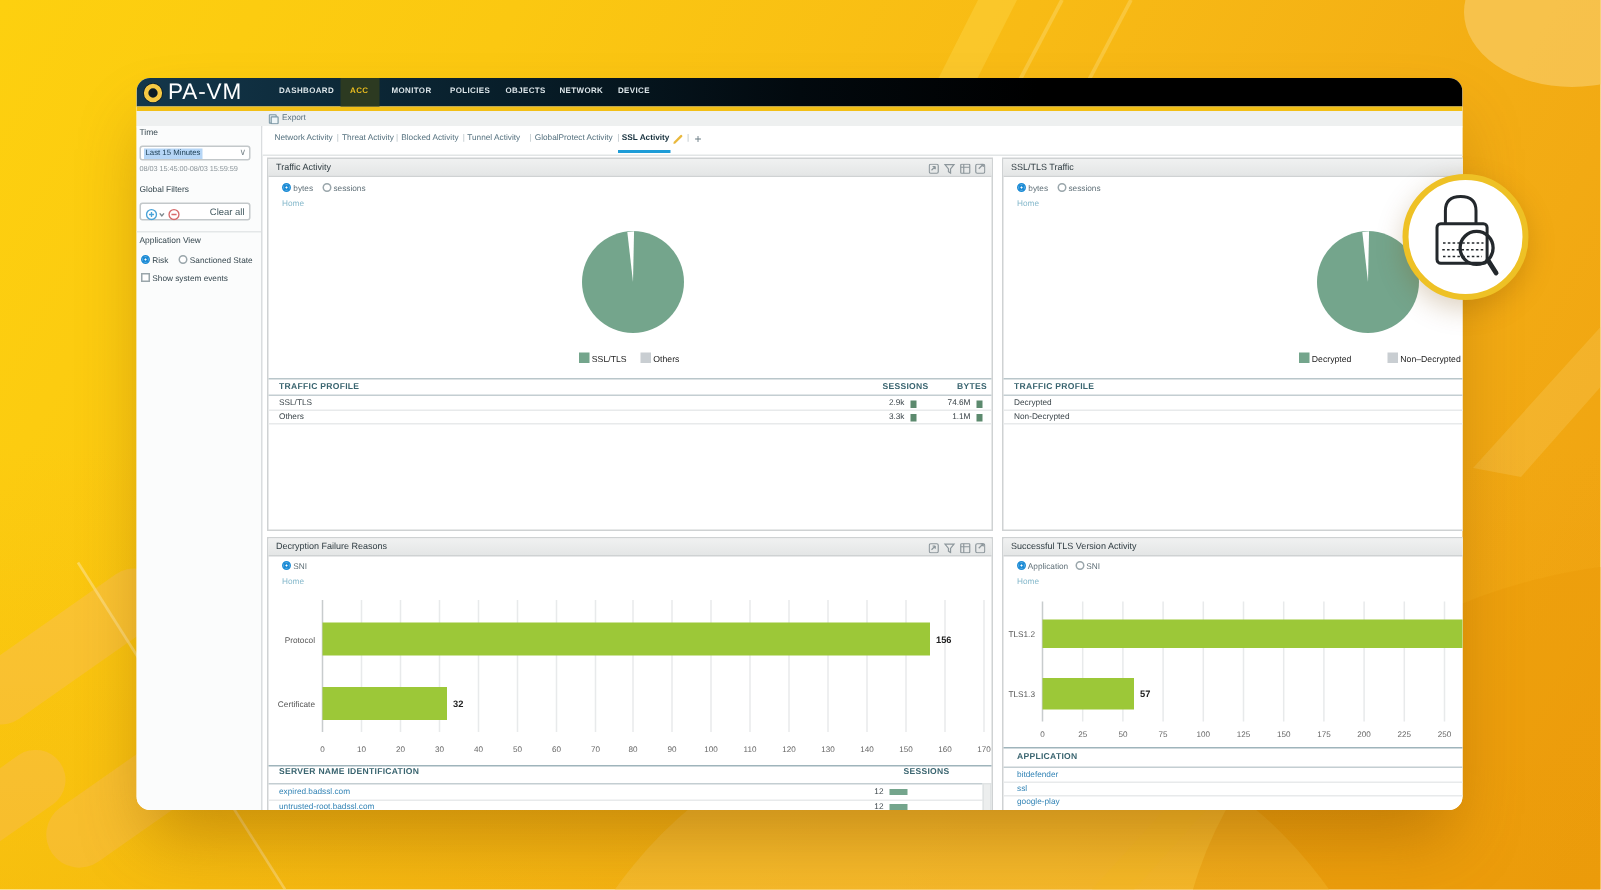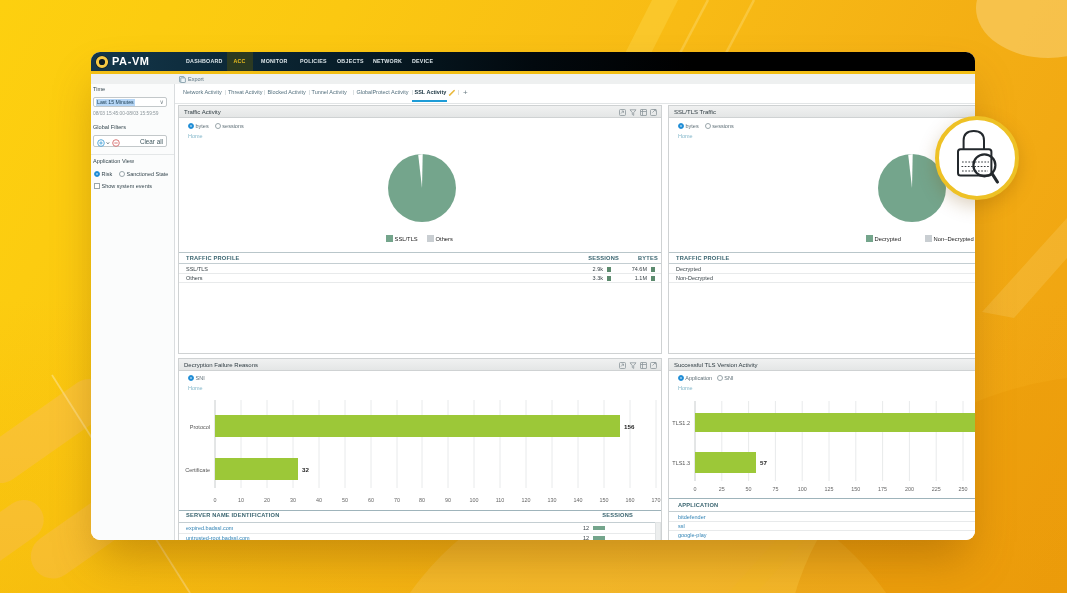--- a/index.html
+++ b/index.html
@@ -87,21 +87,21 @@
 
 <div id="win">
   <div id="nav">
     <svg class="abs" style="left:3.5px;top:3px" width="14" height="14" viewBox="0 0 14 14">
       <circle cx="7" cy="7" r="6.6" fill="#0c1c26"></circle>
       <circle cx="7" cy="7" r="4.6" fill="none" stroke="#f5c844" stroke-width="3"></circle>
       <path d="M7 4.2 L9.4 7 L7 9.8 L5.8 7 Z" fill="#0c1c26"></path>
       <path d="M10.6 5.4 L12.4 7 L10.6 8.6 Z" fill="#f5c844"></path>
     </svg>
     <span class="abs" style="left:21px;top:0;height:19px;line-height:19px;color:#fff;
-          font-size:11px;font-weight:bold;letter-spacing:.6px;">PA-VM</span>
+          font-size:15px;font-weight:normal;letter-spacing:.6px;">PA-VM</span>
     <span class="navtab" style="left:95px;">DASHBOARD</span>
     <span class="navtab" style="left:170px;">MONITOR</span>
     <span class="navtab" style="left:209px;">POLICIES</span>
     <span class="navtab" style="left:246px;">OBJECTS</span>
     <span class="navtab" style="left:282px;">NETWORK</span>
     <span class="navtab" style="left:321px;">DEVICE</span>
   </div>
   <div id="acctab" style="left:135.5px;top:0;">ACC</div>
   <div id="stripe"></div>
   <div id="toolbar">

